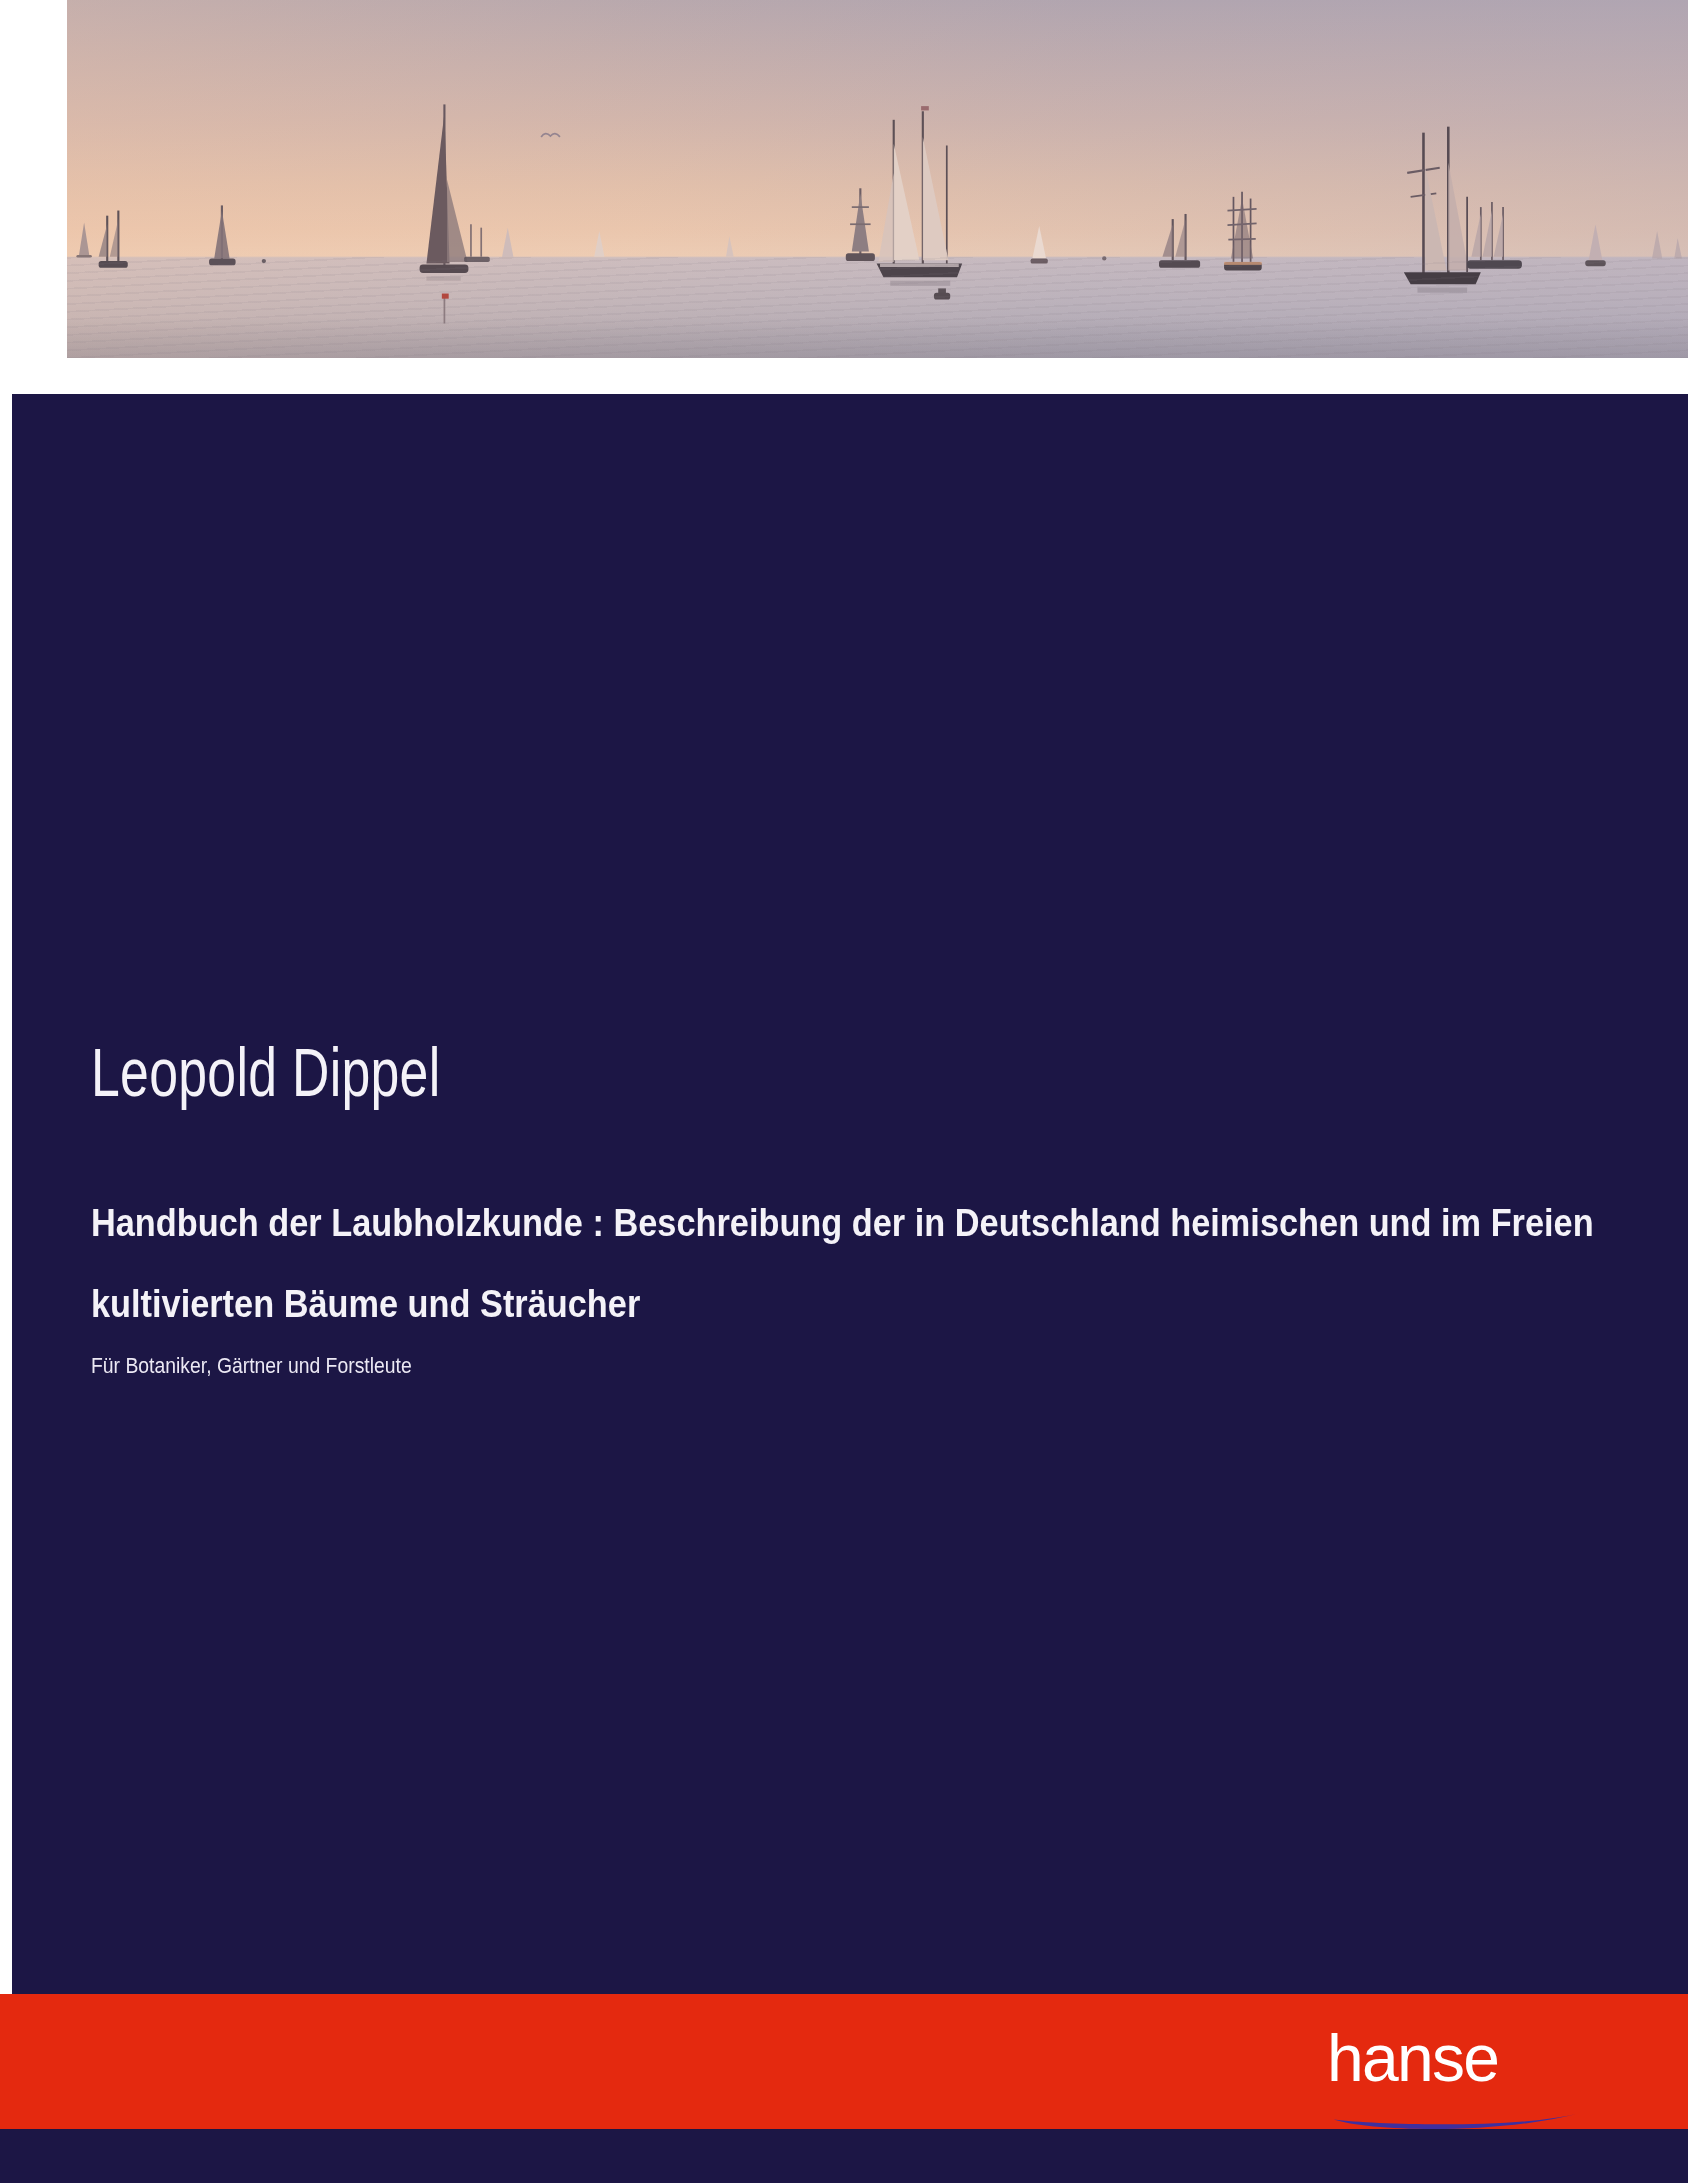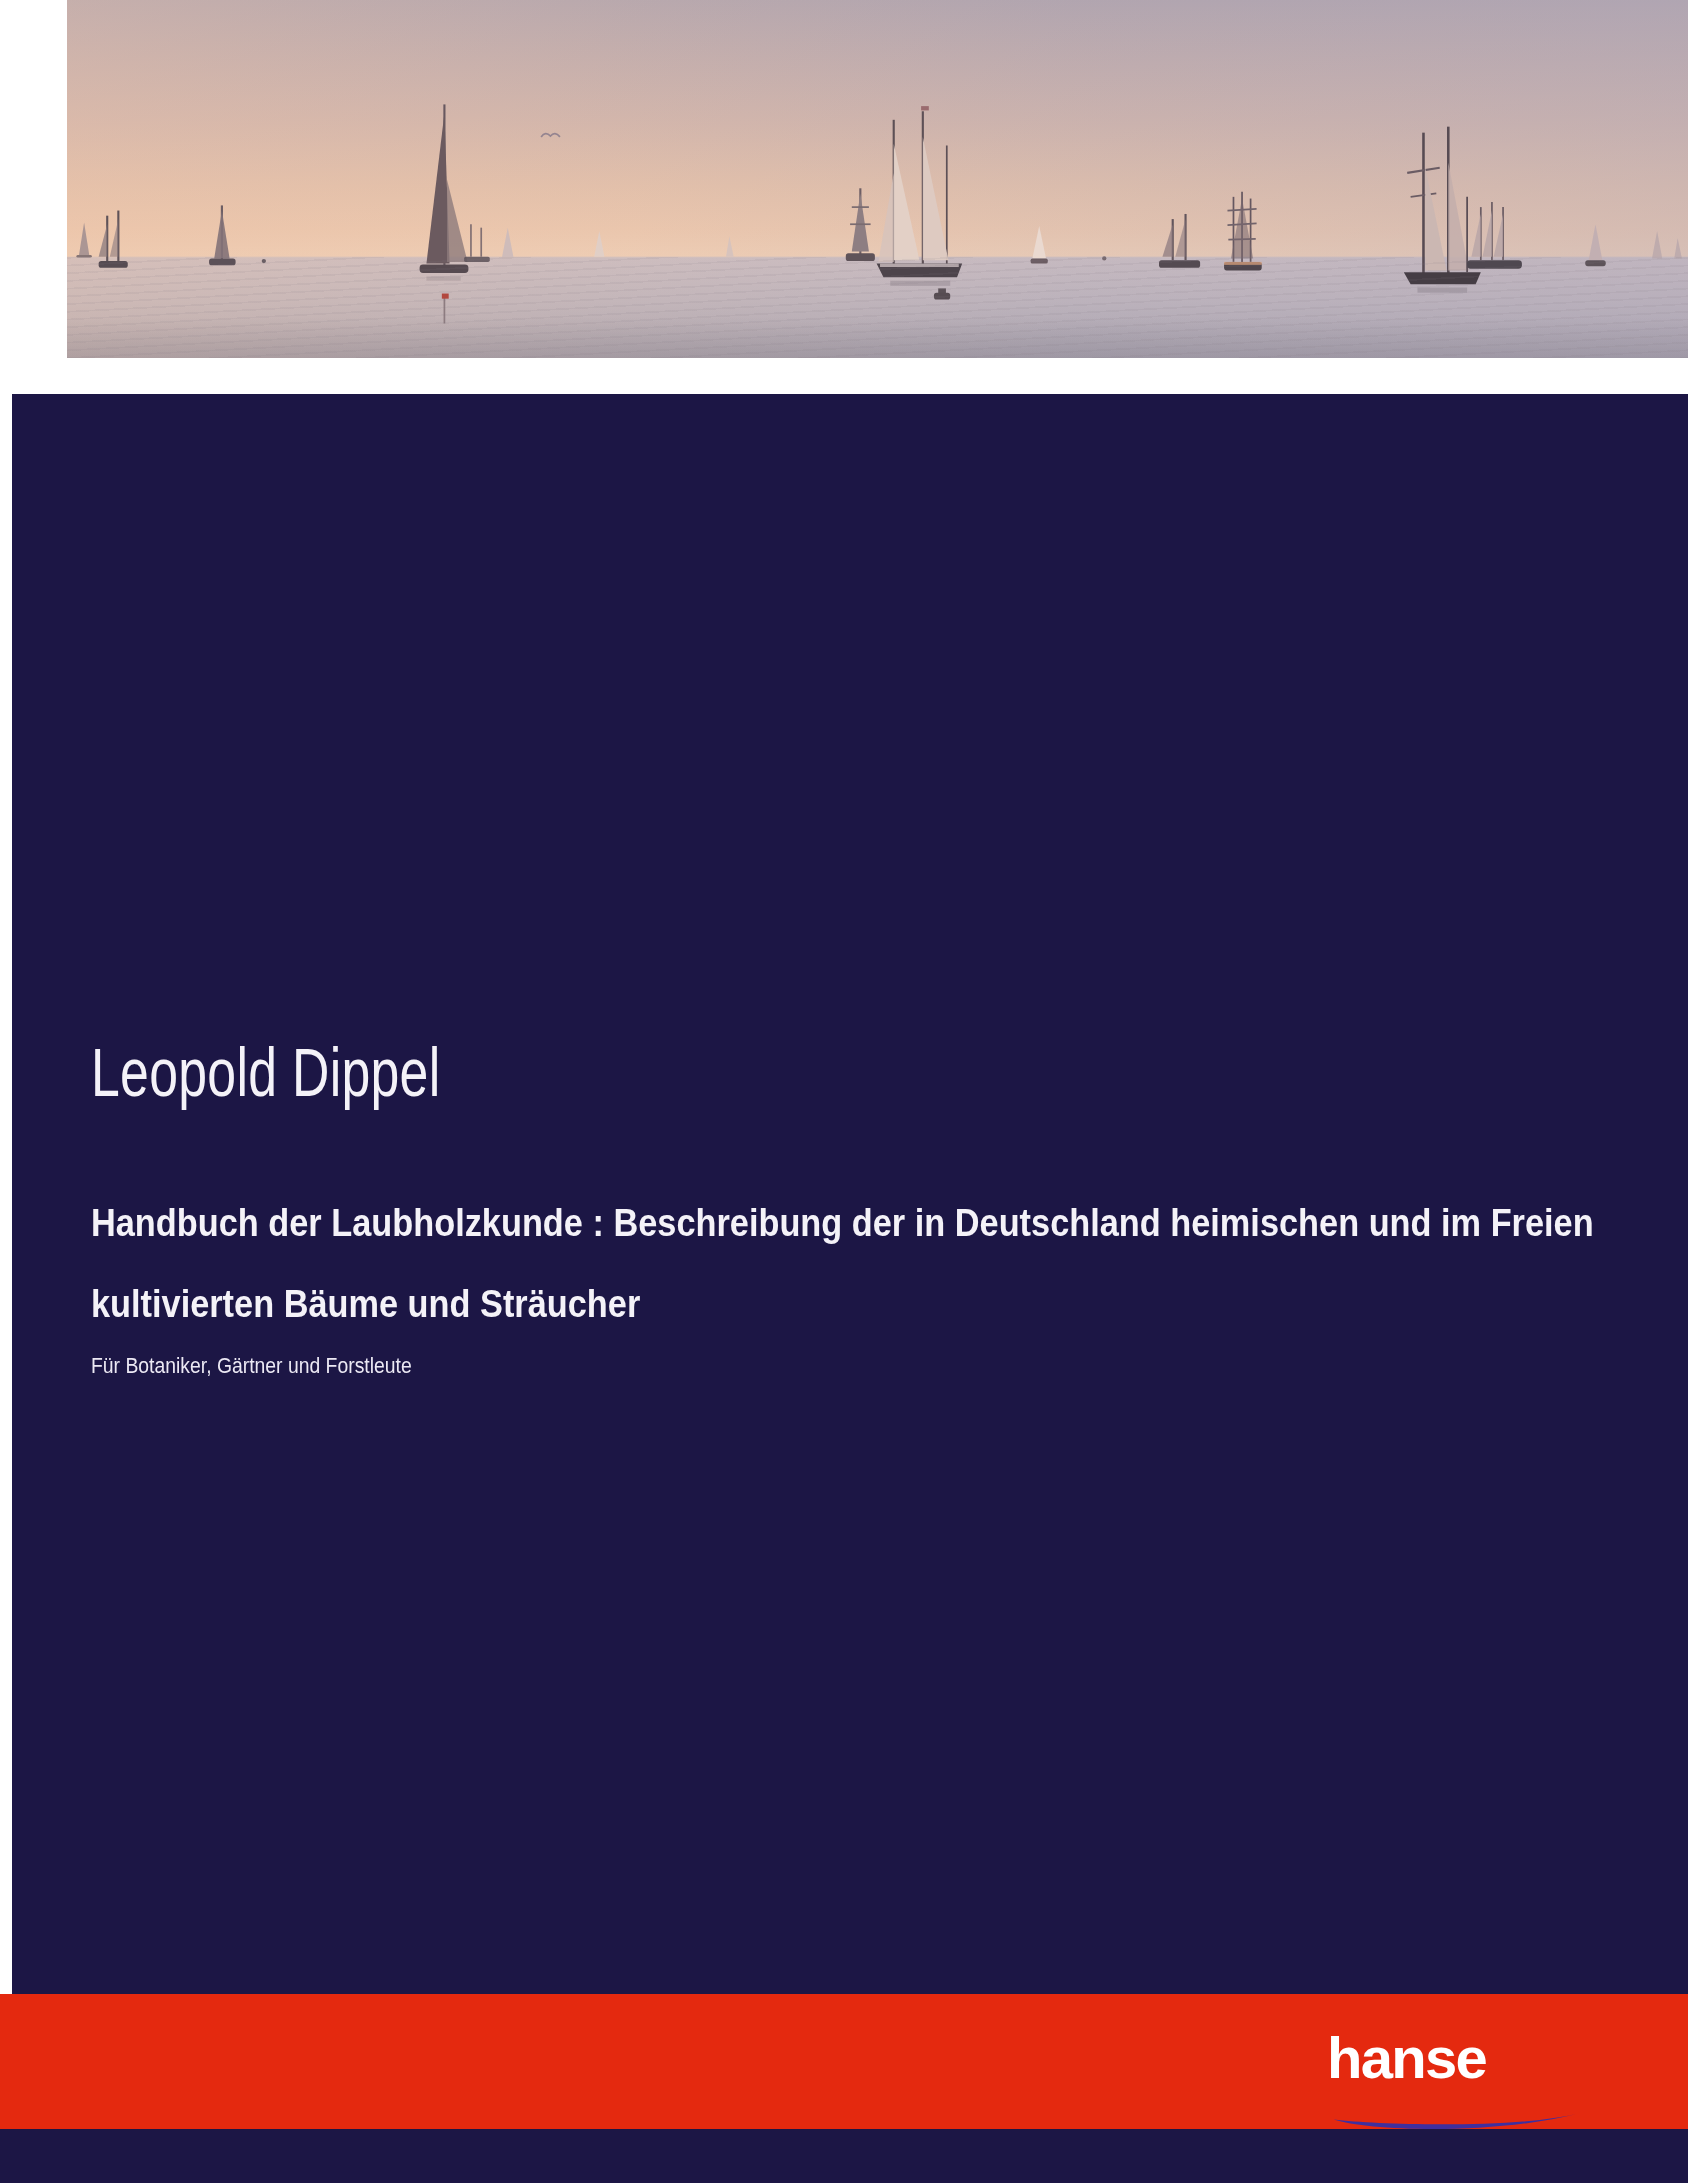--- a/index.html
+++ b/index.html
@@ -70,21 +70,21 @@
     transform:scaleX(0.88);transform-origin:left top;
   }
   
   .redband{
     position:absolute;left:0;top:1994px;width:100%;height:135px;
     background:var(--red,#e4290f);
   }
   .logo{position:absolute;left:1327px;top:17px;width:265px;height:111px;}
   .logo-text{
     position:absolute;left:0;top:0;
-    font-size:58px;font-weight:700;line-height:94px;
+    font-size:66px;font-weight:400;line-height:94px;
     letter-spacing:-1.7px;color:#ffffff;white-space:nowrap;text-align:right;
   }
   .swoosh{position:absolute;left:5.1px;top:100px;width:250px;height:24px;}
   .footer{
     position:absolute;left:0;top:2129px;width:100%;height:55px;
     background:var(--navy,#1c1645);
   }
 </style>
 </head>
 <body>

